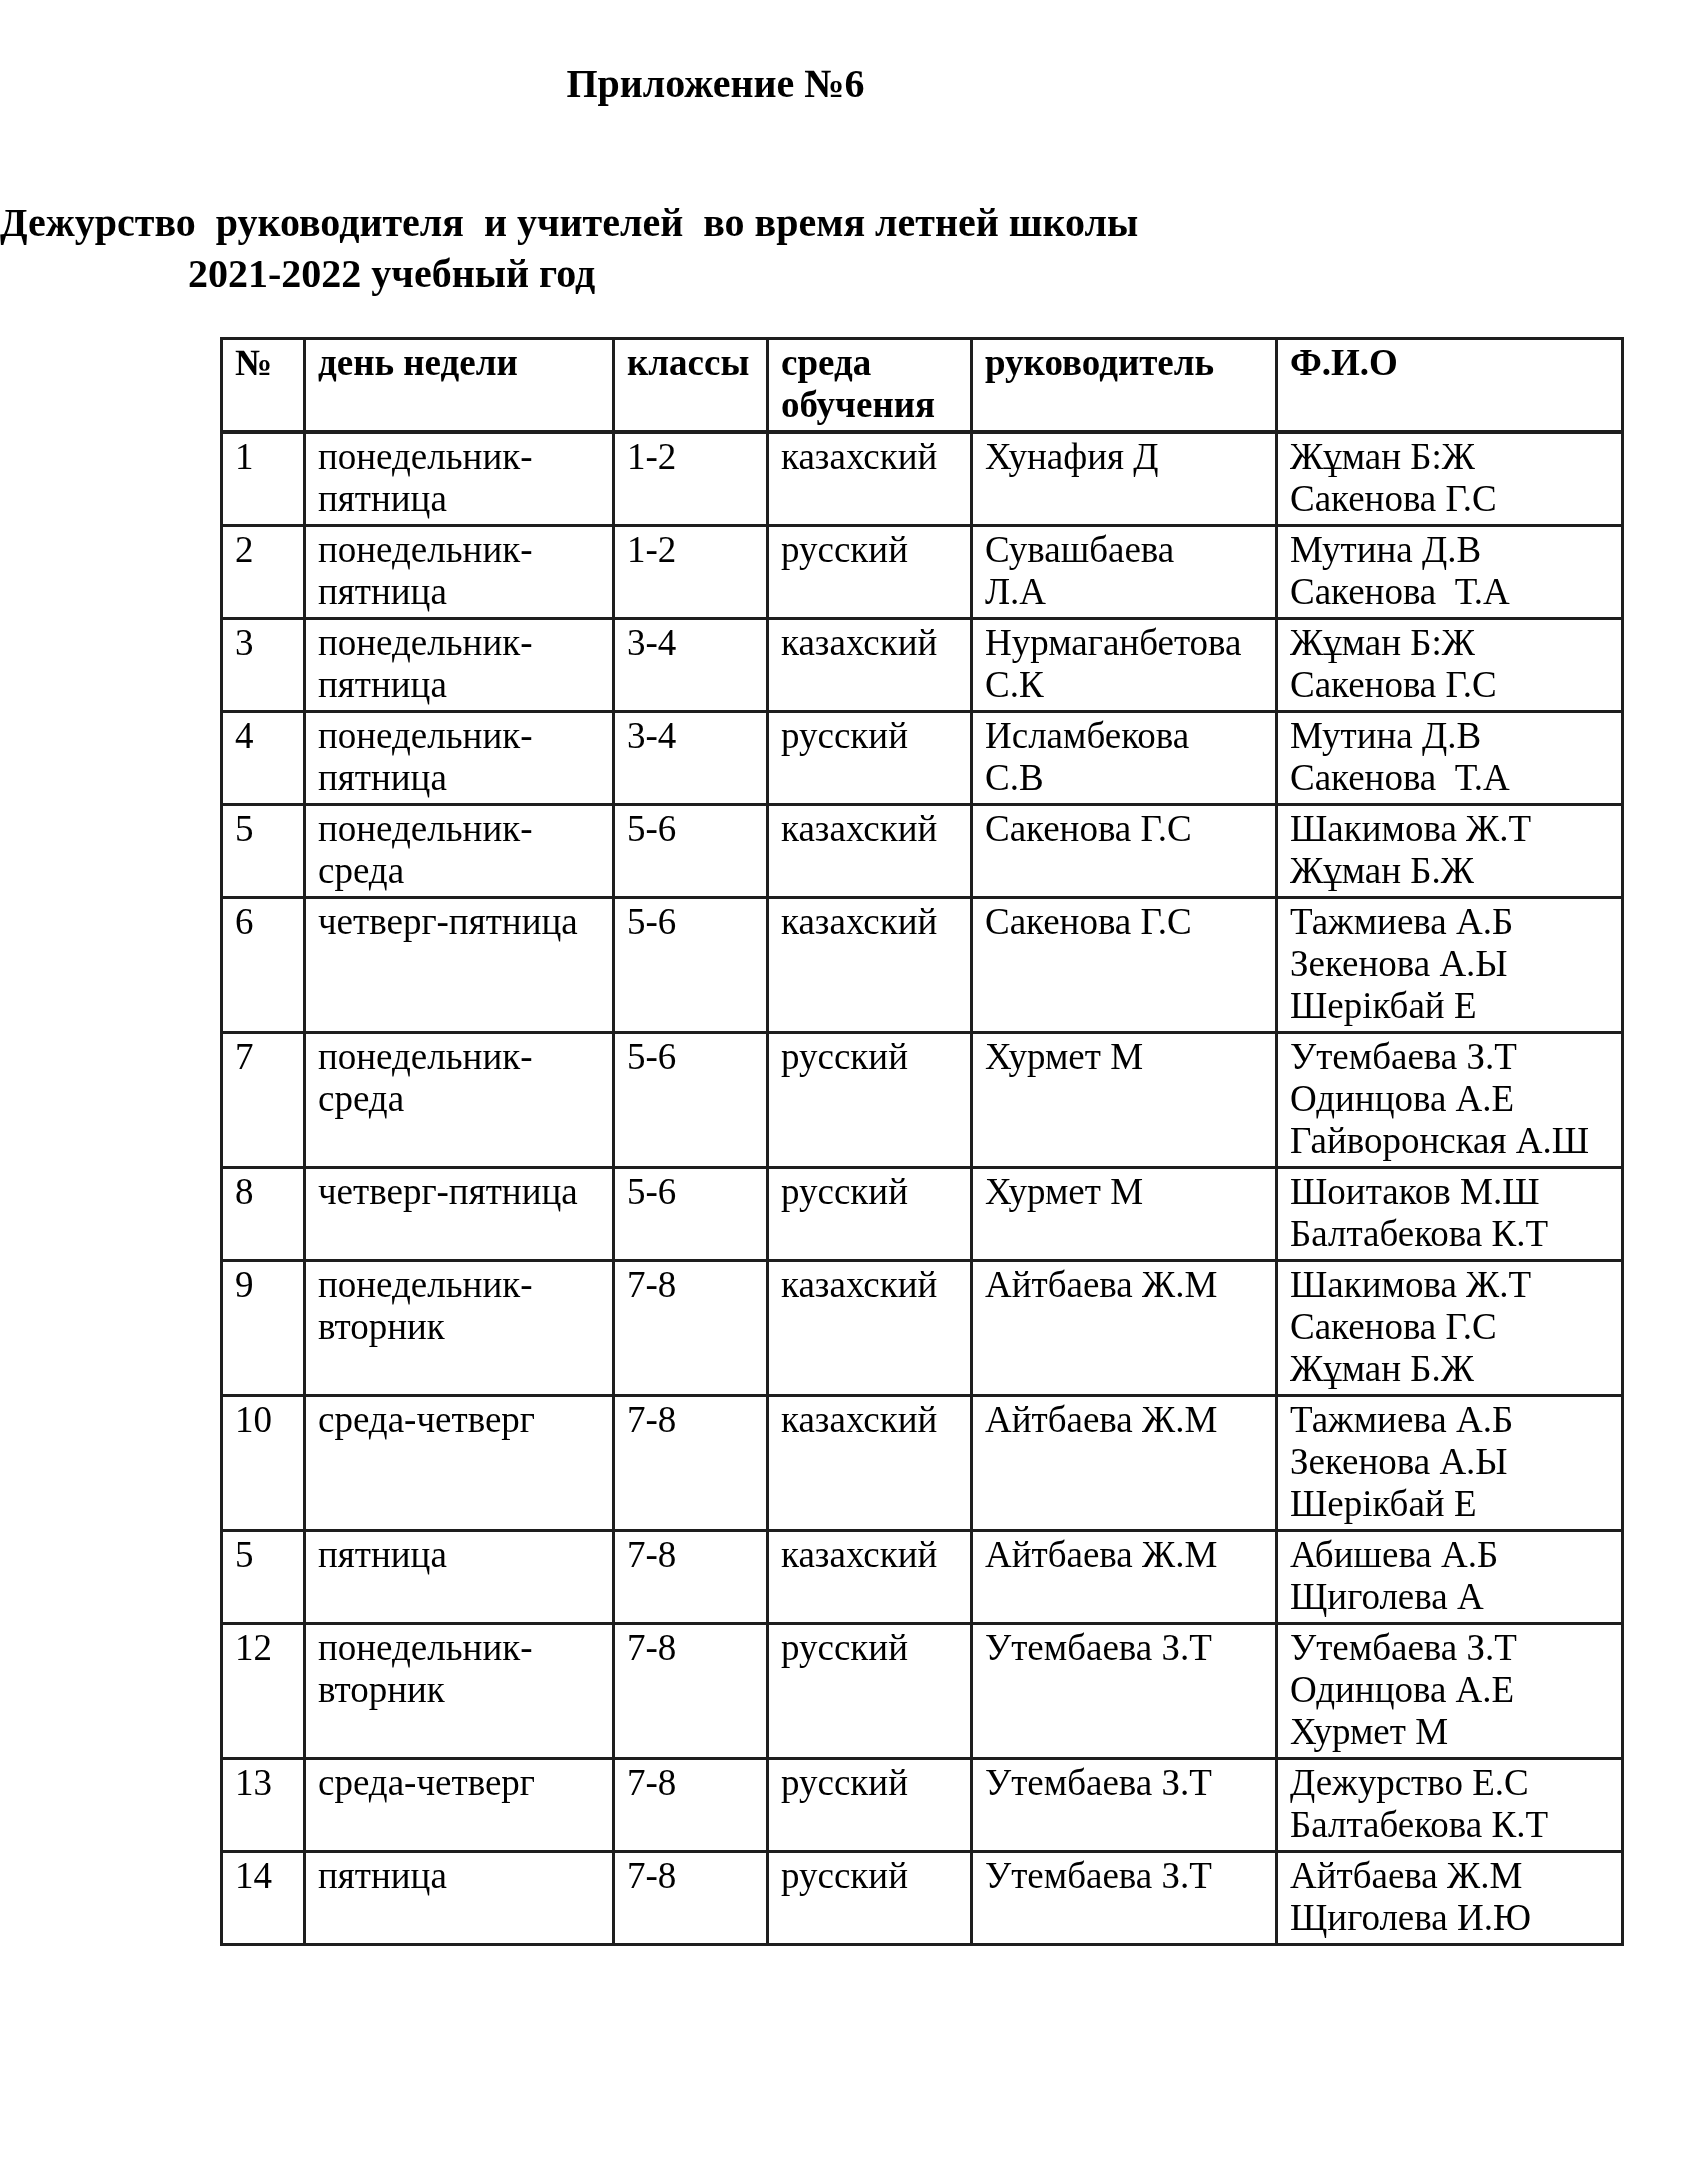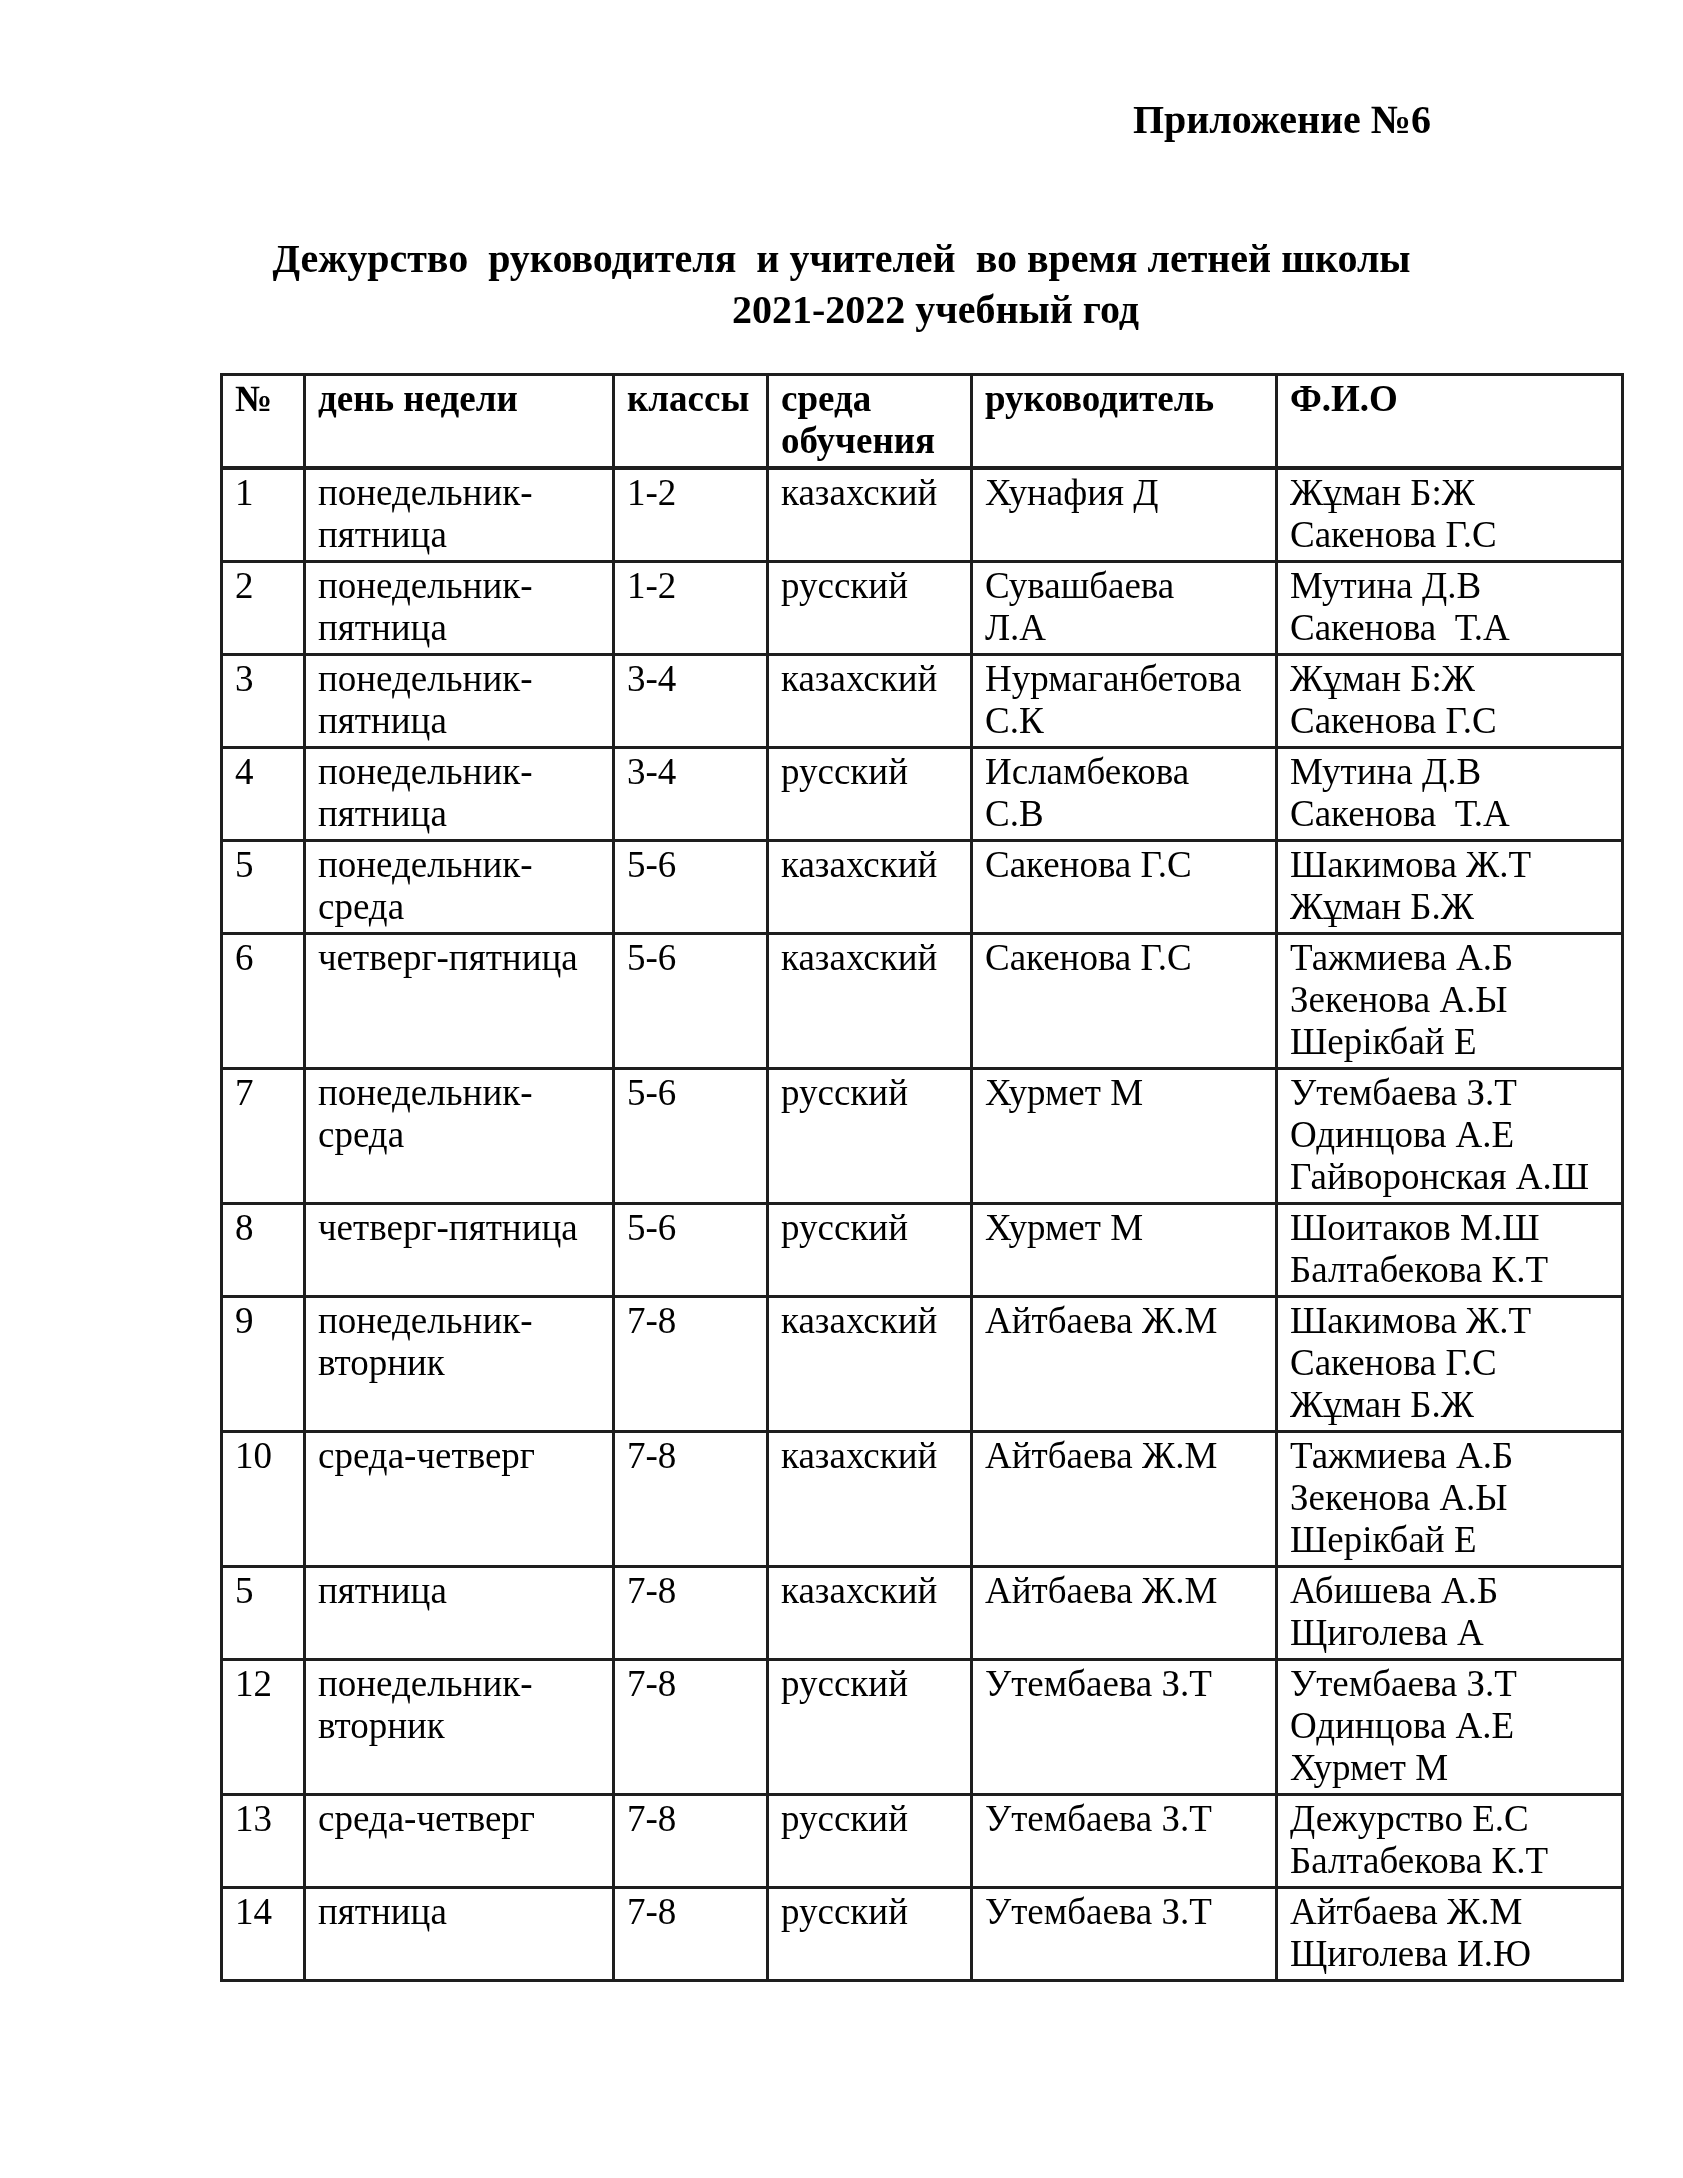--- a/index.html
+++ b/index.html
@@ -14,34 +14,33 @@
     font-family: "Liberation Serif", "DejaVu Serif", serif;
     overflow: hidden;
   }
   .page {
     width: 1683px;
     height: 2178px;
     background: #ffffff;
     position: relative;
   }
   .appendix {
-    padding-top: 96px;
+    padding-top: 60px;
     padding-right: 252px;
-    text-align: right;
+    text-align: center;
     font-weight: bold;
     font-size: 40px;
     line-height: 48px;
     white-space: pre;
   }
   .doc-title {
     margin-top: 89px;
     font-weight: bold;
     font-size: 40px;
     line-height: 51px;
-    text-align: center;
   }
   .doc-title-line1 { white-space: pre; }
   .doc-title-line2 { margin-left: 188px; }
   table.duty-table {
     margin-top: 38px;
     margin-left: 220px;
     border-collapse: collapse;
     table-layout: fixed;
     width: 1401px;
     font-size: 37px;

